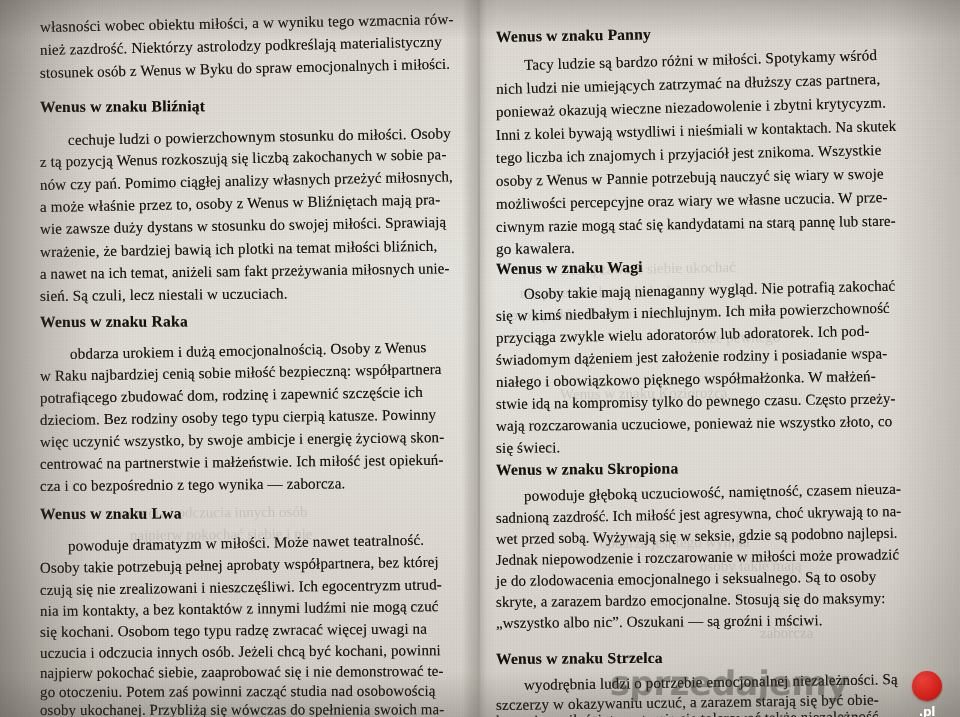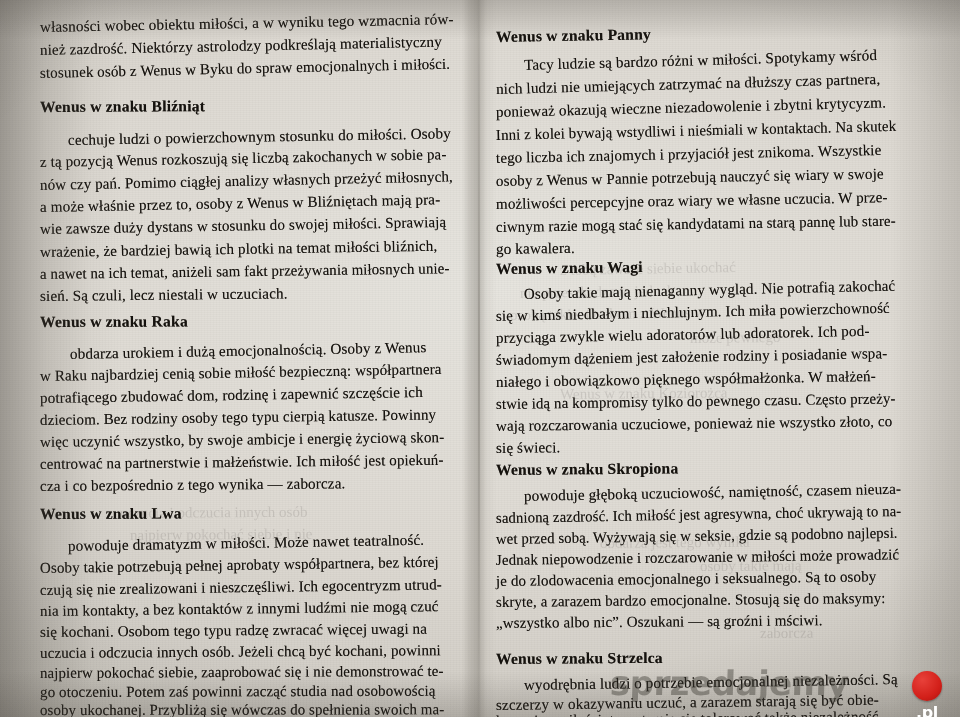--- a/index.html
+++ b/index.html
@@ -138,21 +138,21 @@
     pointer-events: none;
   }
   .wm-badge span {
     position: absolute;
     inset: 0;
     display: flex;
     align-items: center;
     justify-content: center;
     font-family: "DejaVu Sans", sans-serif;
     font-weight: bold;
-    font-size: 16px;
+    font-size: 12px;
     color: #ffffff;
     letter-spacing: -.3px;
     padding-bottom: 4px;
     margin-top: 41px;
   }
   .vignette {
     position: absolute;
     inset: 0;
     background: radial-gradient(115% 95% at 50% 45%, rgba(0,0,0,0) 52%, rgba(30,26,20,.16) 84%, rgba(25,21,16,.30) 100%);
     pointer-events: none;

